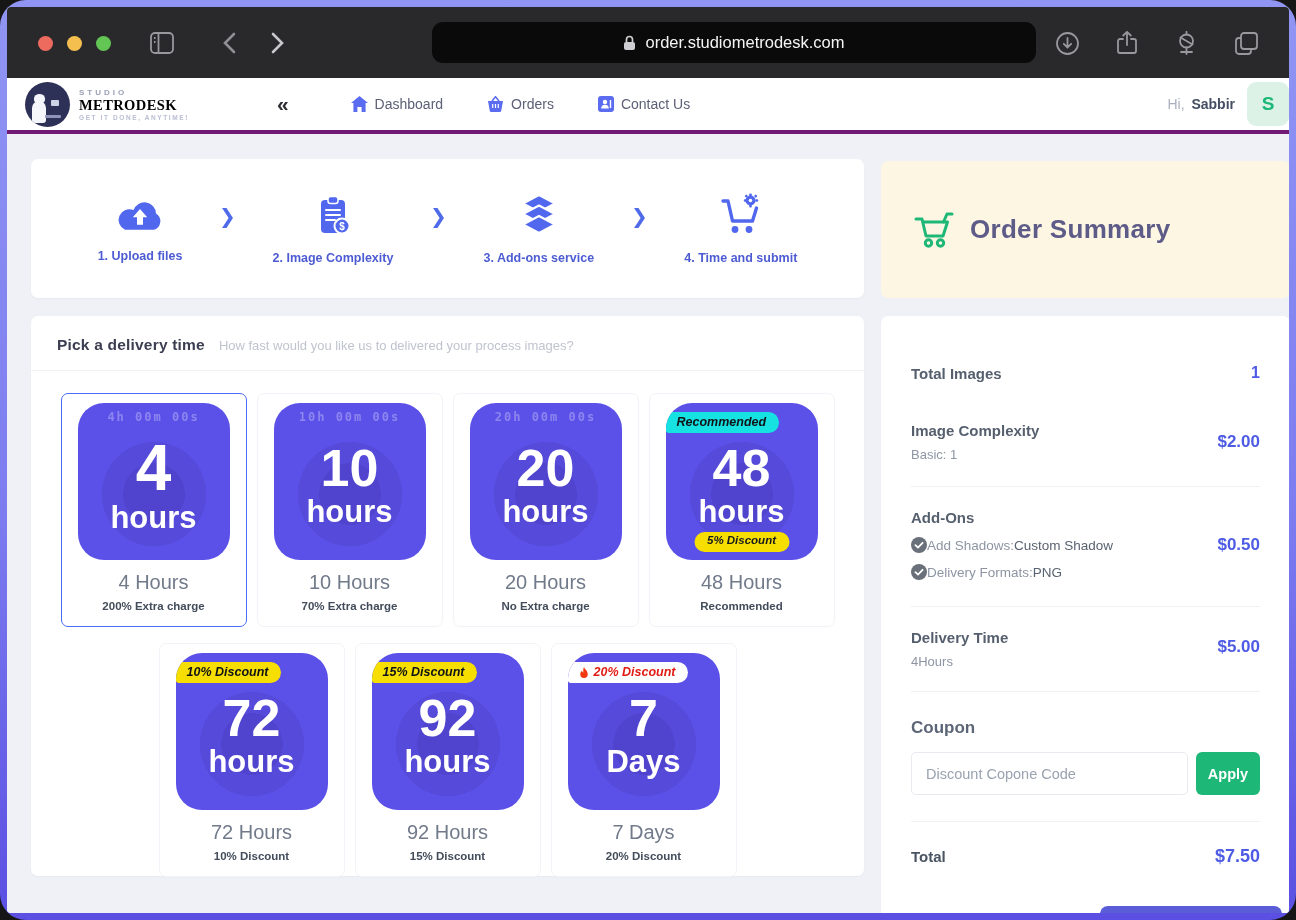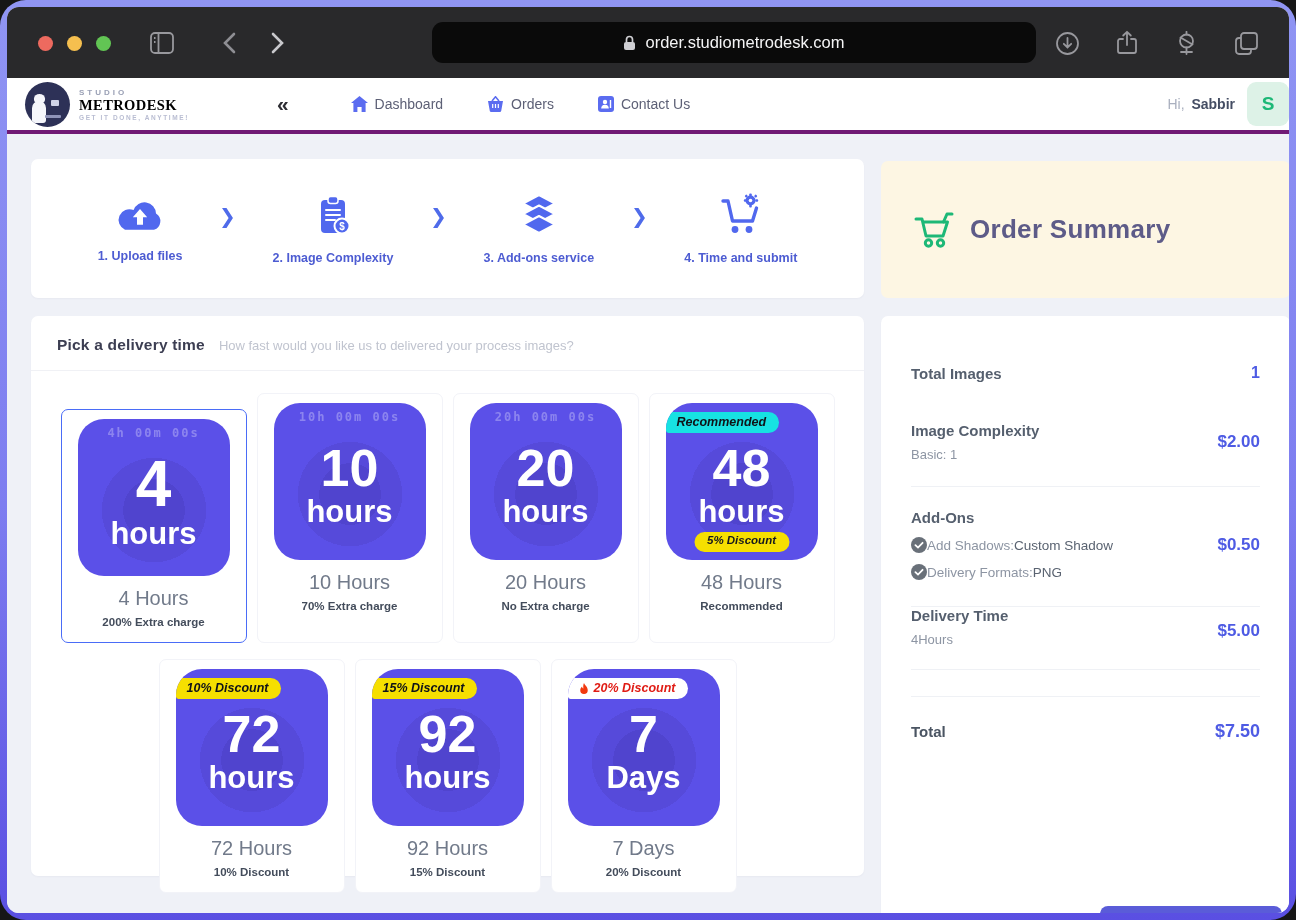--- a/index.html
+++ b/index.html
@@ -8,21 +8,21 @@
     background:#161616;
     font-family:"Liberation Sans","DejaVu Sans",sans-serif;
     position:relative; overflow:hidden;
   }
   .frame {
     position:absolute; inset:0;
     background:linear-gradient(180deg,#9095f3 0%,#7d7df0 55%,#5a4fe2 100%);
     border-radius:26px; padding:7px;
   }
   .window {
-    width:100%; height:100%; border-radius:12px; overflow:hidden;
+    width:100%; height:100%; border-radius:4px; overflow:hidden;
     background:#eff1f7; display:flex; flex-direction:column; position:relative;
   }
 
   
   .titlebar { height:71px; background:#29292b; position:relative; flex:none; }
   .lights { position:absolute; left:31px; top:29px; display:flex; gap:14px; }
   .light { width:15px; height:15px; border-radius:50%; }
   .l-red{background:#ed6a5f;} .l-yel{background:#f5bf4f;} .l-grn{background:#62c554;}
   .tb-ic { position:absolute; top:22px; width:28px; height:28px; display:flex; align-items:center; justify-content:center; color:#98989d; }
   .urlbar {
@@ -67,21 +67,21 @@
   .step-sep { color:#4f6bea; font-size:20px; font-weight:800; margin-top:-26px; }
 
   .main-card { position:absolute; left:24px; top:182px; width:833px; height:560px; }
   .main-head { padding:20px 26px 16px; border-bottom:1px solid #f0f1f5; display:flex; align-items:baseline; gap:14px; }
   .main-title { font-size:15.5px; font-weight:700; color:#3c3e52; letter-spacing:.2px; }
   .main-sub { font-size:13px; color:#c0c4cf; }
   .opts-row { display:flex; justify-content:center; gap:10px; margin-top:22px; }
   .opts-row.second { margin-top:16px; }
   .opt-card { width:186px; padding:9px 0 14px; border:1px solid #f2f3f8; border-radius:7px;
     display:flex; flex-direction:column; align-items:center; cursor:pointer; background:#fff; }
-  .opt-card.selected { border:1.6px solid #4a6cf7;margin-top:16px; }
+  .opt-card.selected { border:1.6px solid #4a6cf7; }
   .tile {
     width:152px; height:157px; border-radius:26px; position:relative; overflow:hidden;
     background:radial-gradient(circle at 50% 58%, #5044ce 0 26%, #564ada 26% 44%, #5b50e8 44%);
     display:flex; flex-direction:column; align-items:center; justify-content:center;
     color:#fff; flex:none;
   }
   .timer { position:absolute; top:7px; left:0; right:0; text-align:center;
     font-family:"DejaVu Sans Mono",monospace; font-size:12px; letter-spacing:2px;
     color:rgba(255,255,255,.30); font-weight:700; }
   .big { font-size:52px; font-weight:700; line-height:1; margin-top:8px; }
@@ -444,30 +444,37 @@
                 </span>
             <span class="addon-label">Delivery Formats:</span>
             <span class="addon-val">PNG</span>
           </div>
         </div>
         <div class="s-price" style="margin-top:26px">$0.50</div>
       </div>
 
       <div class="sdiv" style="margin-top:26px"></div>
 
-      <div class="srow" style="align-items:center">
+      <div class="srow" style="margin-top:22px; align-items:flex-start">
         <div>
           <div class="s-label">Delivery Time</div>
           <div class="s-sub">4Hours</div>
         </div>
         <div class="s-price" style="margin-top:8px">$5.00</div>
       </div>
 
       <div class="sdiv" style="margin-top:22px"></div>
 
+      <div style="margin-top:26px">
+        <div class="s-label" style="font-size:17px; color:#5d6676">Coupon</div>
+        <div class="coupon-row">
+          <input class="coupon-input" type="text" placeholder="Discount Copone Code" style="">
+          <button class="apply-btn">Apply</button>
+        </div>
+      </div>
 
       <div class="sdiv" style="margin-top:26px"></div>
 
       <div class="srow" style="margin-top:24px">
         <div class="total-label">Total</div>
         <div class="total-val">$7.50</div>
       </div>
     </div>
 
     <button class="peek-btn"></button>

